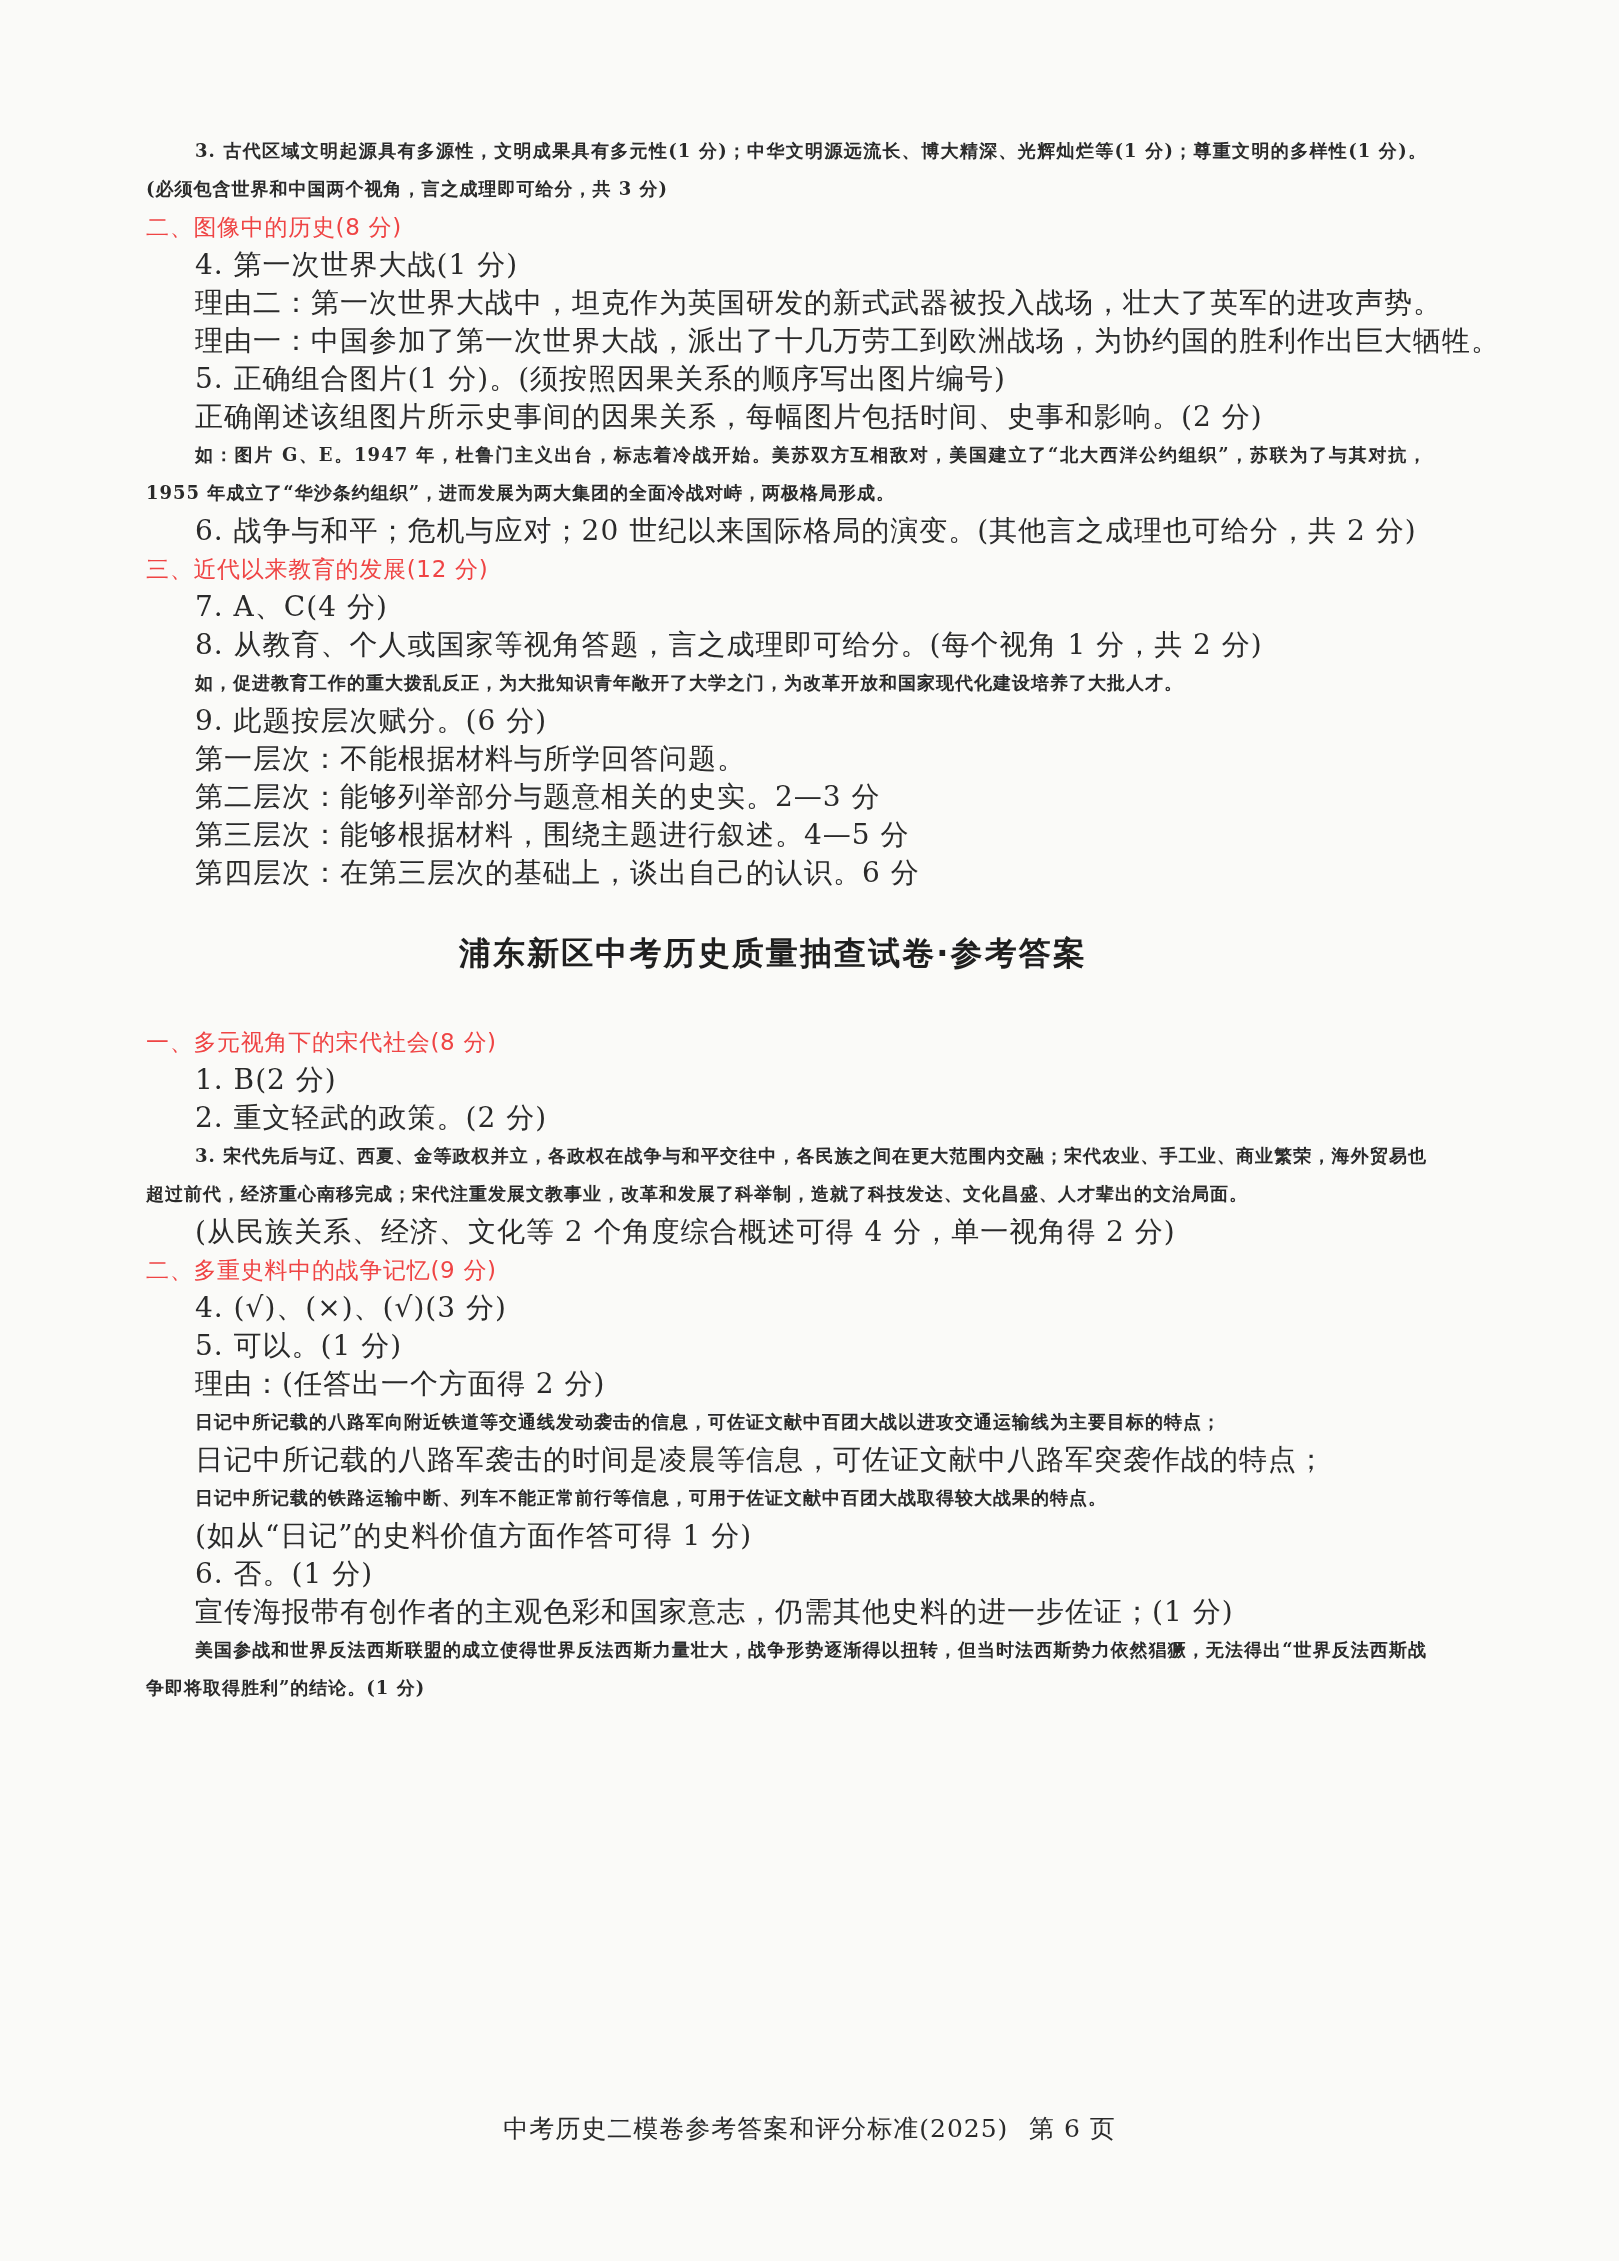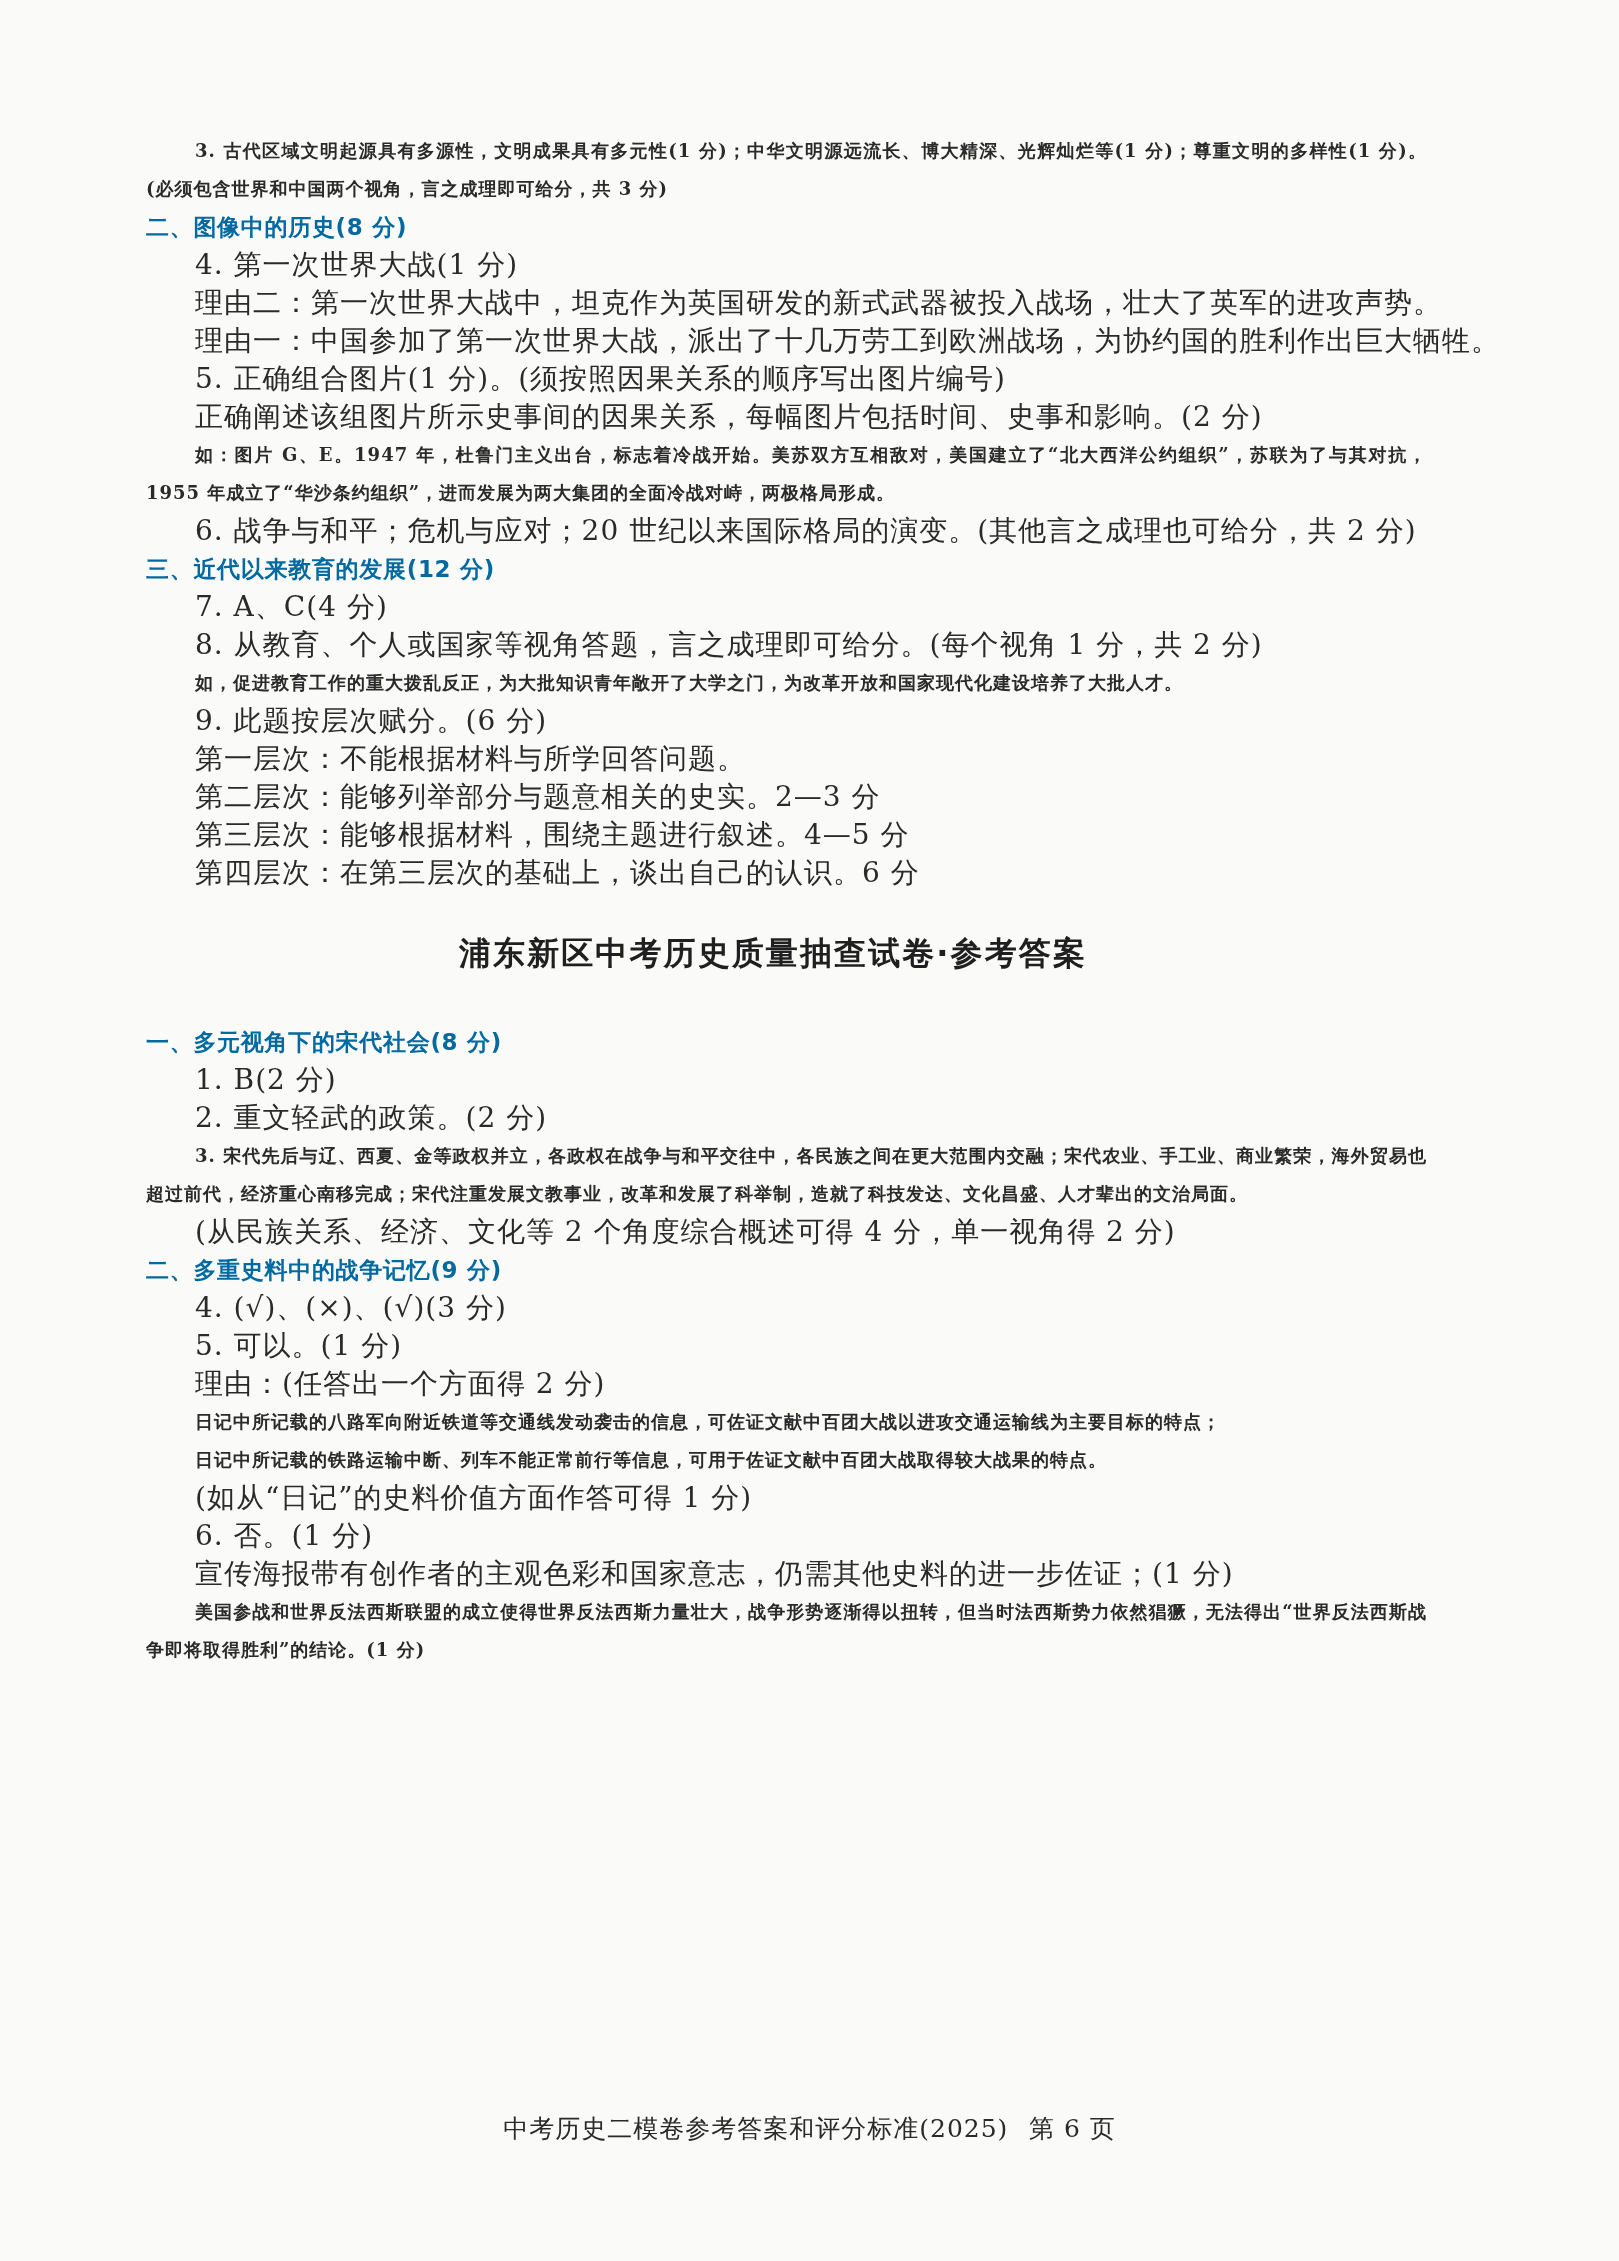--- a/index.html
+++ b/index.html
@@ -38,26 +38,26 @@
     font-size: 18px;
     line-height: 38px;
     letter-spacing: 1px;
     text-align: justify;
     text-indent: 49px;
     font-weight: bold;
   }
   .indent { padding-left: 49px; }
   .heading {
     font-family: "DejaVu Sans", "Liberation Sans", sans-serif;
-    font-weight: bold;
+    font-weight: normal;
     font-size: 23px;
     line-height: 38px;
     height: 38px;
     letter-spacing: 0.7px;
-    color: #0369a1;
+    color: #ef4444;
   }
   .title {
     font-family: "DejaVu Sans", "Liberation Sans", sans-serif;
     font-weight: bold;
     font-size: 32px;
     text-align: center;
     letter-spacing: 2.1px;
     color: #1f1f1f;
     height: 55px;
     line-height: 55px;
@@ -110,20 +110,21 @@
     <div class="line indent">1. B(2 分)</div>
     <div class="line indent">2. 重文轻武的政策。(2 分)</div>
     <div class="para">3. 宋代先后与辽、西夏、金等政权并立，各政权在战争与和平交往中，各民族之间在更大范围内交融；宋代农业、手工业、商业繁荣，海外贸易也超过前代，经济重心南移完成；宋代注重发展文教事业，改革和发展了科举制，造就了科技发达、文化昌盛、人才辈出的文治局面。</div>
     <div class="line indent">(从民族关系、经济、文化等 2 个角度综合概述可得 4 分，单一视角得 2 分)</div>
 
     <div class="heading">二、多重史料中的战争记忆(9 分)</div>
     <div class="line indent">4. (√)、(×)、(√)(3 分)</div>
     <div class="line indent">5. 可以。(1 分)</div>
     <div class="line indent">理由：(任答出一个方面得 2 分)</div>
     <div class="para">日记中所记载的八路军向附近铁道等交通线发动袭击的信息，可佐证文献中百团大战以进攻交通运输线为主要目标的特点；</div>
+    <div class="line indent">日记中所记载的八路军袭击的时间是凌晨等信息，可佐证文献中八路军突袭作战的特点；</div>
     <div class="para">日记中所记载的铁路运输中断、列车不能正常前行等信息，可用于佐证文献中百团大战取得较大战果的特点。</div>
     <div class="line indent">(如从“日记”的史料价值方面作答可得 1 分)</div>
     <div class="line indent">6. 否。(1 分)</div>
     <div class="line indent">宣传海报带有创作者的主观色彩和国家意志，仍需其他史料的进一步佐证；(1 分)</div>
     <div class="para">美国参战和世界反法西斯联盟的成立使得世界反法西斯力量壮大，战争形势逐渐得以扭转，但当时法西斯势力依然猖獗，无法得出“世界反法西斯战争即将取得胜利”的结论。(1 分)</div>
   </div>
 
   <div class="footer">
     <span>中考历史二模卷参考答案和评分标准(2025)</span><span class="page-num">第 6 页</span>
   </div>

